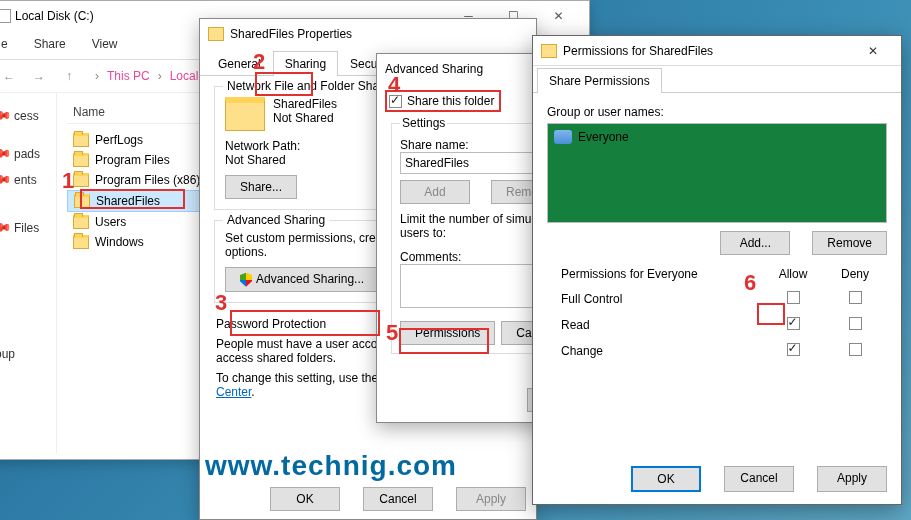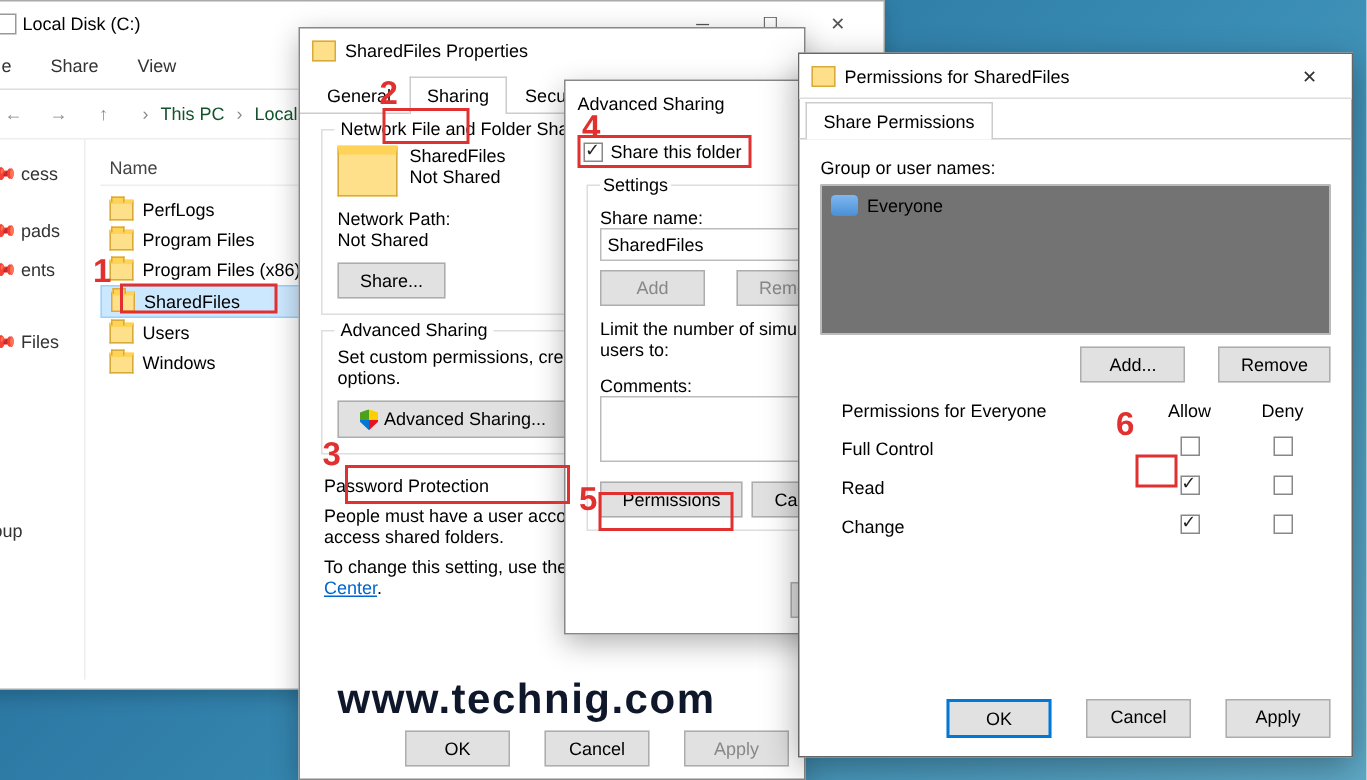--- a/index.html
+++ b/index.html
@@ -7,37 +7,37 @@
 
   
   .explorer { position:absolute; left:-12px; top:0; width:602px; height:460px; background:#fff; border:1px solid #aaa; box-shadow:0 4px 12px rgba(0,0,0,.2);}
   .exp-title { height:30px; display:flex; align-items:center; padding:0 8px; }
   .exp-title .spacer{flex:1}
   .winbtn { width:45px; height:28px; display:flex; align-items:center; justify-content:center; color:#555;}
   .exp-ribbon { border-bottom:1px solid #ddd; padding:2px 8px 4px 8px; display:flex; gap:18px;}
   .ribbon-tab { padding:4px 4px; color:#333;}
   .exp-addr { display:flex; align-items:center; gap:6px; padding:4px 8px; border-bottom:1px solid #eee;}
   .navarrow { width:24px; height:24px; display:flex; align-items:center; justify-content:center; color:#888; border-radius:2px;}
-  .crumb { color:#14532d; }
+  .crumb { color:#ec4899; }
   .crumb-sep{ color:#888; padding:0 2px;}
   .exp-columns { display:flex; height:calc(100% - 98px);}
   .exp-nav { width:68px; border-right:1px solid #eee; padding-top:10px;}
   .exp-nav div { padding:6px 2px 6px 6px; color:#333; white-space:nowrap; overflow:hidden; display:flex; align-items:center;}
   .pin { color:#666; margin-right:4px; transform:rotate(45deg); display:inline-block; }
   .exp-body { flex:1; padding:8px 10px;}
   .col-header { color:#444; padding:4px 6px; border-bottom:1px solid #eee; margin-bottom:6px;}
   .folder-row { display:flex; align-items:center; gap:6px; padding:3px 6px; }
   .folder-row.sel { background:#cce8ff; border:1px solid #99d1ff;}
   .ficon { width:16px; height:14px; background:#ffe08a; border:1px solid #d9a93a; border-top:3px solid #ffd358; position:relative;}
   .ficon::before{content:"";position:absolute;top:-5px;left:0;width:7px;height:3px;background:#ffd358;border:1px solid #d9a93a;border-bottom:none;}
 
   
   .anno-num { position:absolute; color:#e03030; font-size:22px; font-weight:bold; z-index:300; pointer-events:none;}
   .anno-box { position:absolute; border:2px solid #e03030; z-index:299; pointer-events:none;}
-  .watermark { position:absolute; left:225px; top:450px; font-size:28px; color:#0f172a; font-weight:600; z-index:50; letter-spacing:1px;}
+  .watermark { position:absolute; left:205px; top:450px; font-size:28px; color:#0369a1; font-weight:600; z-index:50; letter-spacing:1px;}
 
   
   .props { position:absolute; left:199px; top:18px; width:338px; height:502px; background:#fff; border:1px solid #888; box-shadow:0 6px 18px rgba(0,0,0,.3); z-index:10;}
   .dlg-title { height:30px; display:flex; align-items:center; padding:0 8px;}
   .dlg-title .spacer{flex:1;}
   .dlg-ficon{ width:16px; height:14px; background:#ffe08a; border:1px solid #d9a93a; margin-right:6px;}
   .tabs { display:flex; border-bottom:1px solid #ccc; padding:0 6px; margin-top:2px;}
   .tab { padding:5px 11px; border:1px solid transparent; border-bottom:none; margin-bottom:-1px; }
   .tab.active { border-color:#ccc; background:#fff;}
   .props-body { padding:10px 14px;}
@@ -55,21 +55,21 @@
   .adv fieldset{ border:1px solid #ddd; padding:8px; margin-top:8px;}
   .txtbox { border:1px solid #bbb; padding:3px 4px; width:100%; background:#fff;}
   .txtbox.ml { height:44px;}
 
   
   .perm { position:absolute; left:532px; top:35px; width:370px; height:470px; background:#fff; border:1px solid #666; box-shadow:0 6px 22px rgba(0,0,0,.35); z-index:30;}
   .perm .dlg-title{ background:#fff; border-bottom:1px solid #ddd;}
   .perm .close { width:40px; height:28px; display:flex; align-items:center; justify-content:center; color:#333;}
   .perm-body { padding:12px 14px;}
   .perm .tabs{ padding:0 4px;}
-  .listbox { border:1px solid #bbb; height:100px; padding:4px; overflow:auto; background:#737373;}
+  .listbox { border:1px solid #bbb; height:100px; padding:4px; overflow:auto; background:#15803d;}
   .list-row { display:flex; align-items:center; gap:6px; padding:2px 2px;}
   .users-icon{ width:18px; height:14px; background:linear-gradient(#7fb7f0,#4a8fd6); border-radius:3px; position:relative;}
   .perm-table { width:100%; margin-top:6px;}
   .perm-table th{ font-weight:normal; text-align:center;}
   .perm-table td{ padding:4px 2px;}
   .perm-table td:first-child{ padding-left:12px;}
   .cb { width:13px; height:13px; border:1px solid #888; display:inline-block; background:#fff; position:relative;}
   .cb.checked::after{content:"✓"; position:absolute; top:-3px; left:0; font-size:12px; color:#222;}
   .perm .dlg-buttons{ bottom:12px; right:14px;}
   .btn.primary{ border:2px solid #0078d7;}

